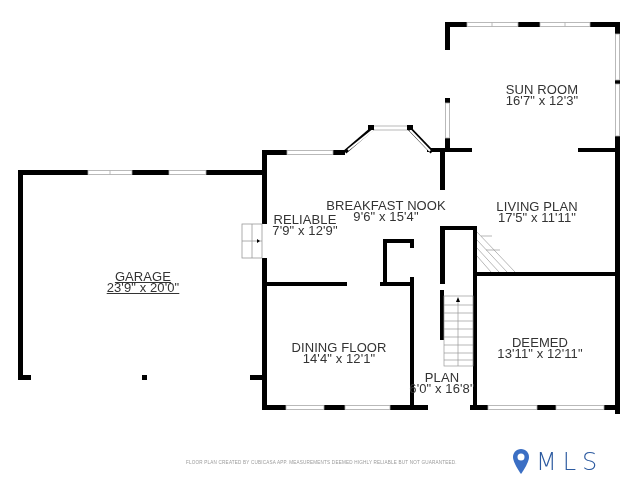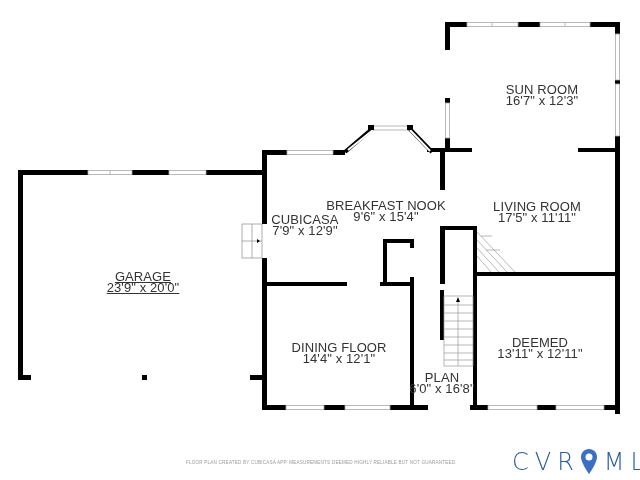--- a/index.html
+++ b/index.html
@@ -128,25 +128,25 @@
 
 <div class="label" style="left:542px; top:84px;">
   <span>SUN ROOM</span>
   <span class="dim">16'7" x 12'3"</span>
 </div>
 <div class="label" style="left:386px; top:200px;">
   <span>BREAKFAST NOOK</span>
   <span class="dim">9'6" x 15'4"</span>
 </div>
 <div class="label" style="left:305px; top:214px;">
-  <span>CUBICASA</span>
+  <span>RELIABLE</span>
   <span class="dim">7'9" x 12'9"</span>
 </div>
 <div class="label" style="left:537px; top:201px;">
-  <span>LIVING ROOM</span>
+  <span>LIVING PLAN</span>
   <span class="dim">17'5" x 11'11"</span>
 </div>
 <div class="label" style="left:143px; top:271px;text-decoration:underline;">
   <span>GARAGE</span>
   <span class="dim">23'9" x 20'0"</span>
 </div>
 <div class="label" style="left:339px; top:342px;">
   <span>DINING FLOOR</span>
   <span class="dim">14'4" x 12'1"</span>
 </div>
@@ -155,21 +155,20 @@
   <span class="dim">13'11" x 12'11"</span>
 </div>
 <div class="label" style="left:442px; top:372px;">
   <span>PLAN</span>
   <span class="dim">6'0" x 16'8"</span>
 </div>
 
 <div class="disclaimer">FLOOR PLAN CREATED BY CUBICASA APP. MEASUREMENTS DEEMED HIGHLY RELIABLE BUT NOT GUARANTEED.</div>
 
 <div class="logo">
-  <span>CVR</span>
   <span class="pin">
     <svg width="18" height="28" viewBox="0 0 18 28">
       <path d="M9 1 C4 1 1 5 1 9 C1 15 9 26 9 26 C9 26 17 15 17 9 C17 5 14 1 9 1 Z" fill="#3b6fc4"></path>
       <circle cx="9" cy="9" r="3.5" fill="#ffffff"></circle>
     </svg>
   </span>
   <span>MLS</span>
 </div>
 
 </body></html>

